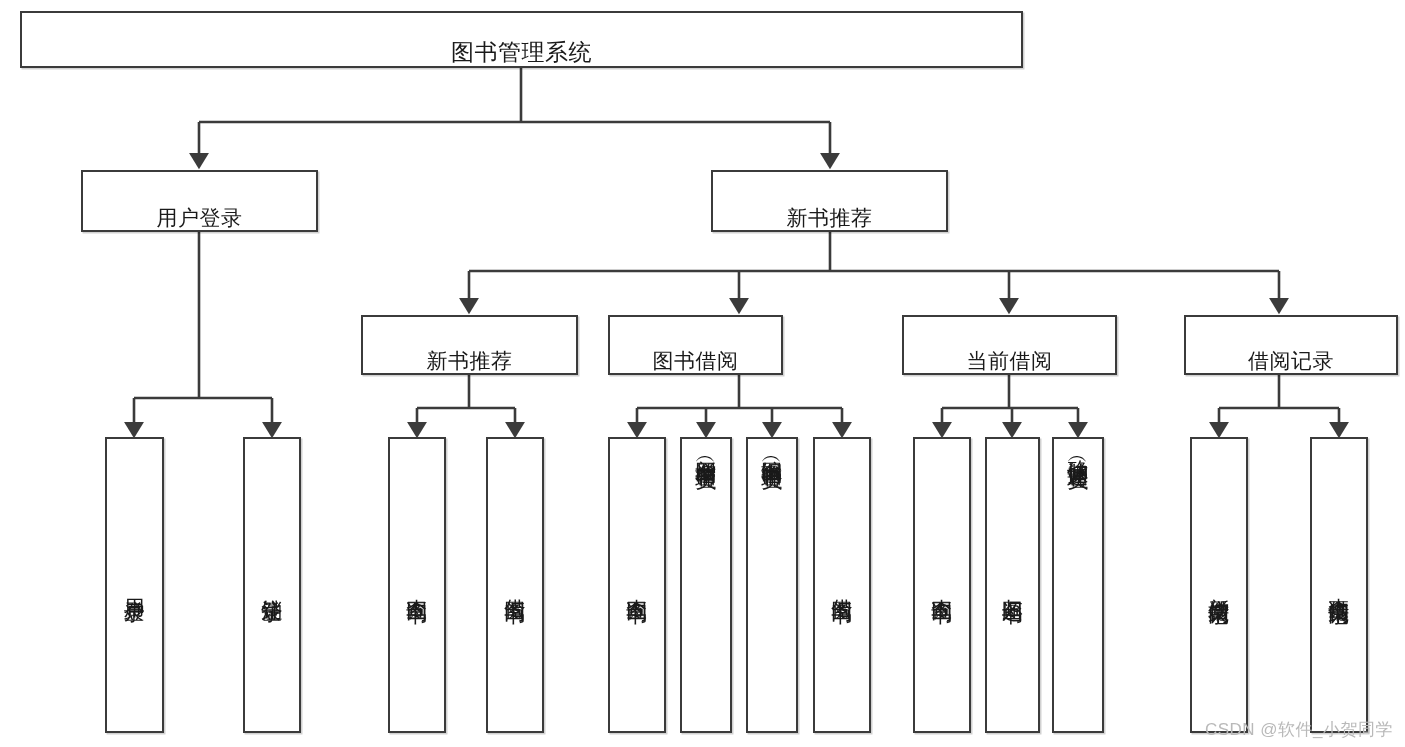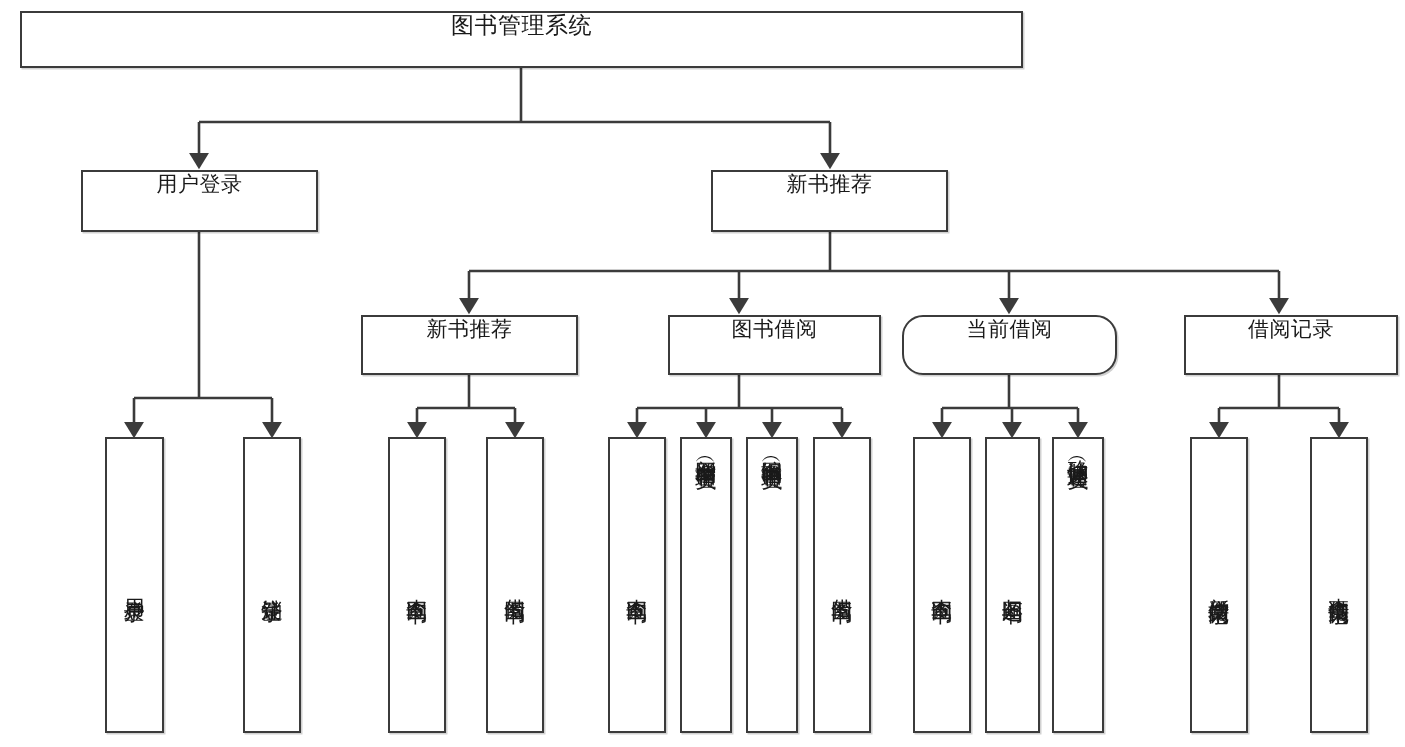--- a/index.html
+++ b/index.html
@@ -24,21 +24,21 @@
     width: 1405px;
     height: 747px;
     pointer-events: none;
   }
   .node {
     position: absolute;
     box-sizing: border-box;
     border: 2px solid #3b3b3b;
     background: #ffffff;
     display: flex;
-    align-items: flex-start;
+    align-items: flex-end;
     justify-content: center;
     color: #1a1a1a;
     box-shadow: 1.5px 1.5px 0 rgba(0,0,0,0.18);
   }
   .node .label {
     display: block;
     text-align: center;
     line-height: 1.12;
     letter-spacing: 0.5px;
   }
@@ -134,24 +134,24 @@
   <div class="node l2" style="left:81px; top:170px; width:237px; height:62px;">
     <span class="label">用户登录</span>
   </div>
   <div class="node l2" style="left:711px; top:170px; width:237px; height:62px;">
     <span class="label">新书推荐</span>
   </div>
 
   <div class="node l3" style="left:361px; top:315px; width:217px; height:60px;">
     <span class="label">新书推荐</span>
   </div>
-  <div class="node l3" style="left:668px; top:315px; width:213px; height:60px;">
+  <div class="node l3" style="left:608px; top:315px; width:175px; height:60px;">
     <span class="label">图书借阅</span>
   </div>
-  <div class="node l3" style="left:902px; top:315px; width:215px; height:60px;border-radius:21px;">
+  <div class="node l3" style="left:902px; top:315px; width:215px; height:60px;">
     <span class="label">当前借阅</span>
   </div>
   <div class="node l3" style="left:1172px; top:315px; width:214px; height:60px;margin-left:12px;">
     <span class="label">借阅记录</span>
   </div>
 
   <div class="node leaf center" style="left:105px; top:437px; width:59px; height:296px;">
     <span class="label">用户登录</span>
   </div>
   <div class="node leaf center" style="left:243px; top:437px; width:58px; height:296px;">
@@ -184,14 +184,15 @@
   <div class="node leaf top" style="left:1052px; top:437px; width:52px; height:296px;">
     <span class="label">确认归还（管理员）</span>
   </div>
   <div class="node leaf center" style="left:1190px; top:437px; width:58px; height:296px;">
     <span class="label">新增借阅记录</span>
   </div>
   <div class="node leaf center" style="left:1310px; top:437px; width:58px; height:296px;">
     <span class="label">查询借阅记录</span>
   </div>
 
+  <div id="watermark">CSDN @软件_小贺同学</div>
 
 </div>
 
 </body></html>

